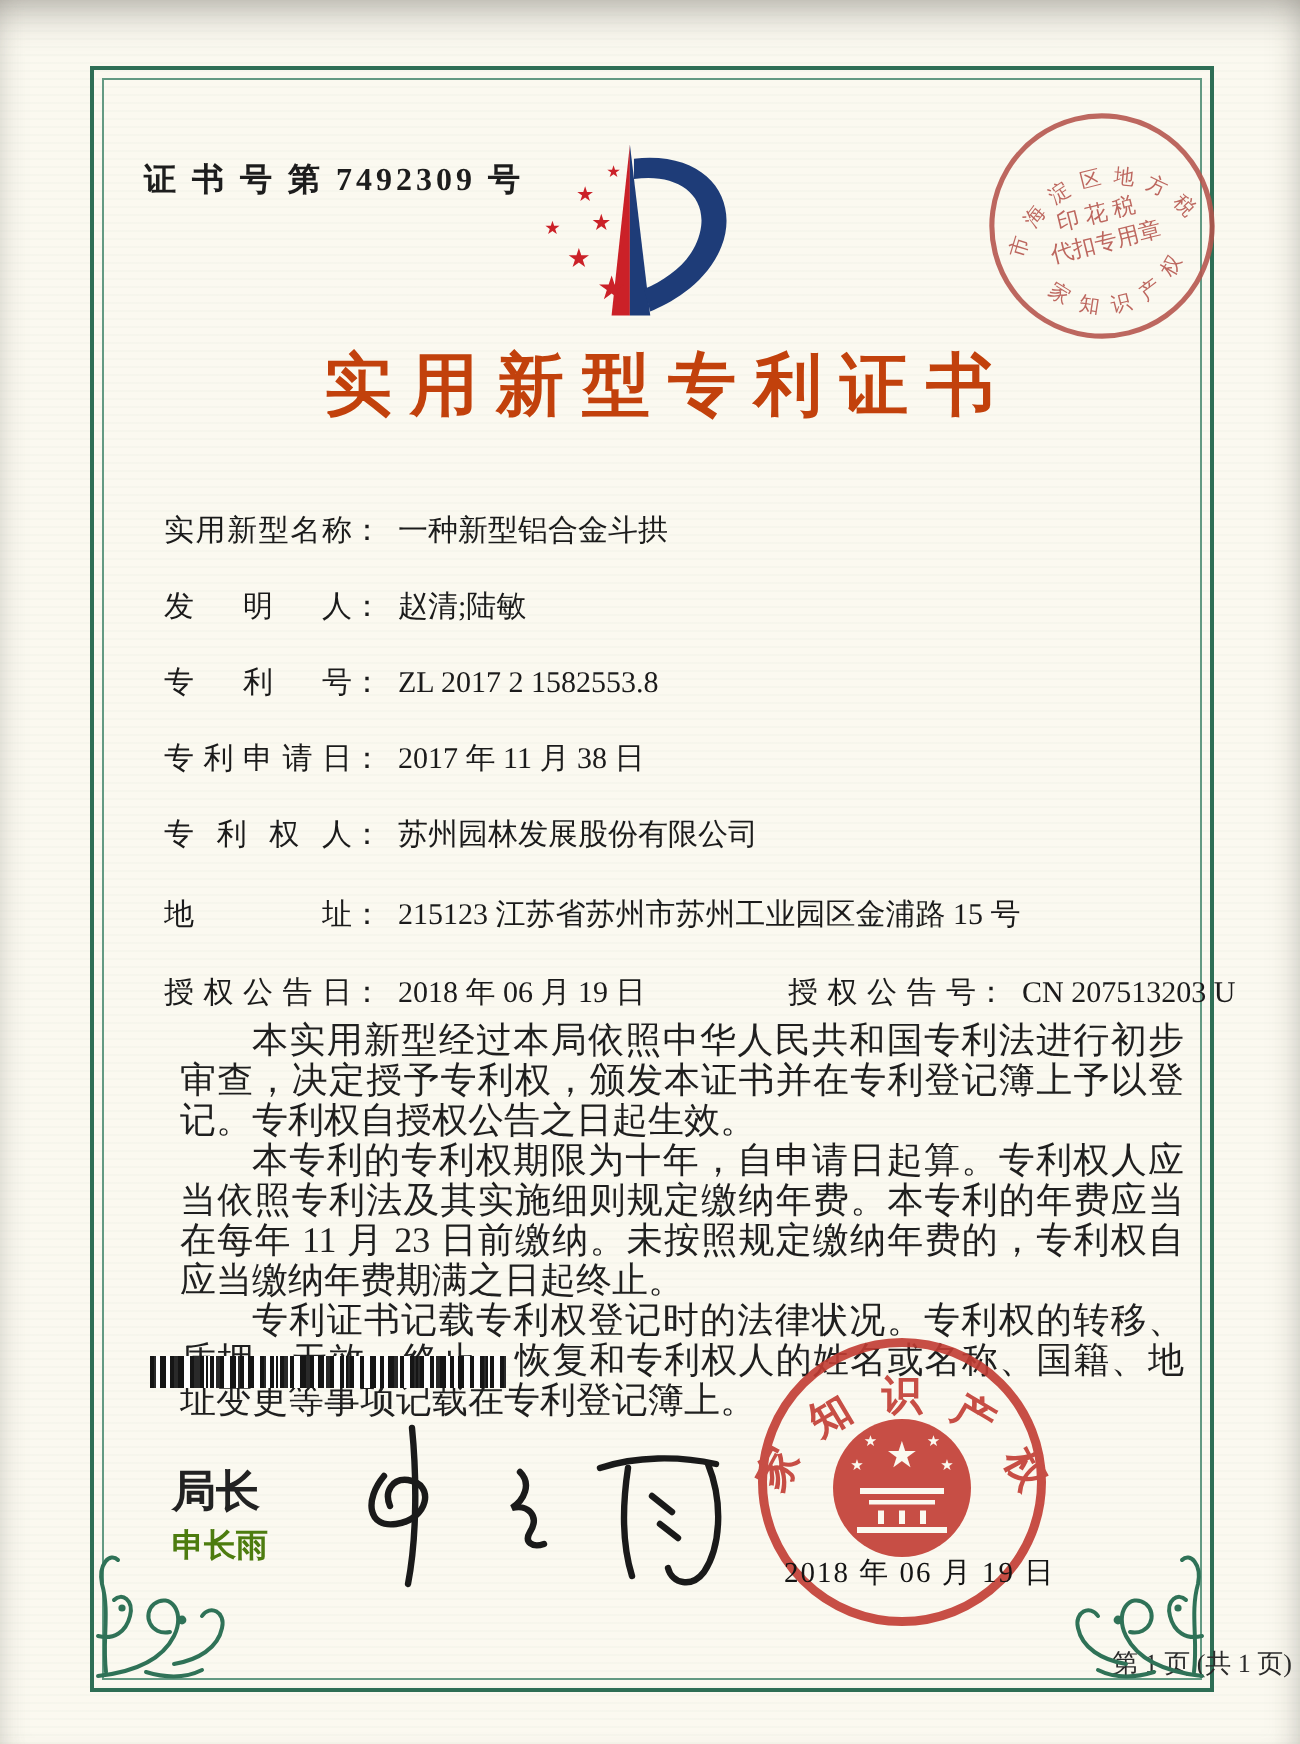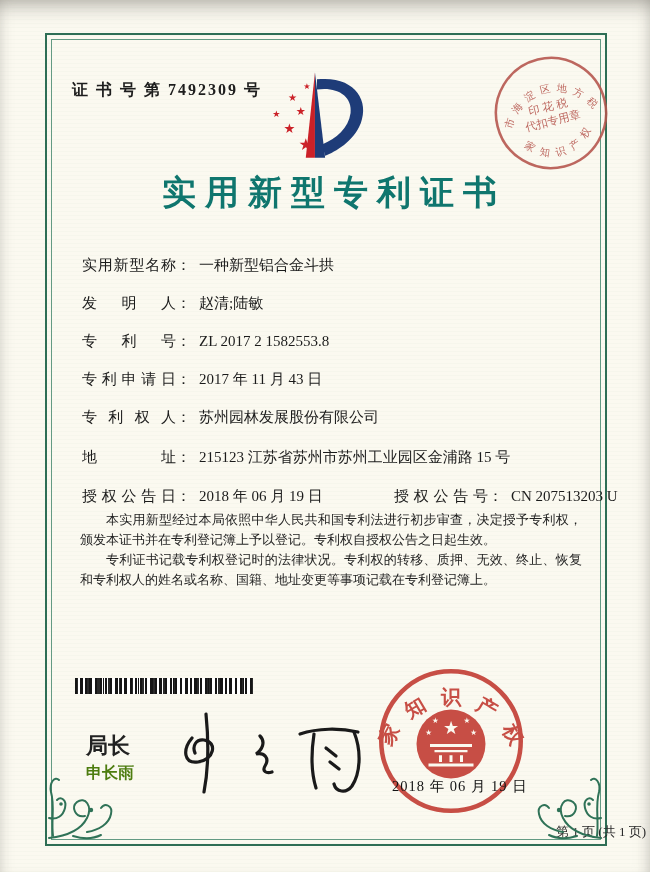--- a/index.html
+++ b/index.html
@@ -17,26 +17,26 @@
   }
   .paper::after{
     content:"";position:absolute;inset:0;pointer-events:none;
     background:repeating-linear-gradient(0deg, rgba(160,185,165,.05) 0 1px, transparent 1px 4px);
   }
   .border-outer{position:absolute;top:33px;left:45px;right:43px;bottom:26px;border:2.5px solid #2e6e55;}
   .border-inner{position:absolute;top:39px;left:51px;right:49px;bottom:32px;border:1px solid #639a83;}
   .abs{position:absolute;}
   .cert-no{left:72px;top:80px;font-size:16px;letter-spacing:2px;color:#1d1d1d;font-weight:bold;}
   .title{left:0;right:0;top:170px;text-align:center;font-size:34px;font-weight:bold;
-         letter-spacing:9px;padding-left:18px;color:#0f766e;}
+         letter-spacing:9px;padding-left:18px;color:#c2410c;}
   .field-row{left:82px;font-size:15px;color:#1b1b1b;white-space:nowrap;}
   .flabel{display:inline-block;width:94px;text-align:justify;text-align-last:justify;vertical-align:bottom;}
   .fcolon{display:inline-block;margin-right:8px;}
   .grant-right{position:absolute;left:284px;top:0;white-space:nowrap;margin-left:28px;}
-  .paras{left:80px;top:510px;width:502px;font-size:13px;line-height:20px;color:#1f1f1f;text-align:justify;}
+  .paras{left:90px;top:510px;width:502px;font-size:18px;line-height:20px;color:#1f1f1f;text-align:justify;}
   .paras p{margin:0;text-indent:2em;}
   .barcode{
     left:75px;top:678px;width:178px;height:16px;background-color:#fff;
     background-image:
       repeating-linear-gradient(90deg,#151515 0 2px,transparent 2px 5px),
       repeating-linear-gradient(90deg,#151515 0 1px,transparent 1px 7px),
       repeating-linear-gradient(90deg,#2a2a2a 0 3px,transparent 3px 11px);
   }
   .signer-title{left:86px;top:731px;font-family:"Liberation Sans","DejaVu Sans",sans-serif;
                 font-weight:600;font-size:22px;color:#222;}
@@ -93,38 +93,39 @@
 <div class="abs field-row" style="top:256px">
   <span class="flabel">实用新型名称</span><span class="fcolon">：</span><span>一种新型铝合金斗拱</span>
 </div>
 <div class="abs field-row" style="top:294px">
   <span class="flabel">发明人</span><span class="fcolon">：</span><span>赵清;陆敏</span>
 </div>
 <div class="abs field-row" style="top:332px">
   <span class="flabel">专利号</span><span class="fcolon">：</span><span>ZL 2017 2 1582553.8</span>
 </div>
 <div class="abs field-row" style="top:370px">
-  <span class="flabel">专利申请日</span><span class="fcolon">：</span><span>2017 年 11 月 43 日</span>
+  <span class="flabel">专利申请日</span><span class="fcolon">：</span><span>2017 年 11 月 38 日</span>
 </div>
 <div class="abs field-row" style="top:408px">
   <span class="flabel">专利权人</span><span class="fcolon">：</span><span>苏州园林发展股份有限公司</span>
 </div>
 <div class="abs field-row" style="top:448px">
   <span class="flabel">地址</span><span class="fcolon">：</span><span>215123 江苏省苏州市苏州工业园区金浦路 15 号</span>
 </div>
 
 <div class="abs field-row" style="top:487px">
   <span class="flabel">授权公告日</span><span class="fcolon">：</span><span>2018 年 06 月 19 日</span>
   <span class="grant-right">
     <span class="flabel">授权公告号</span><span class="fcolon">：</span><span>CN 207513203 U</span>
   </span>
 </div>
 
 <div class="abs paras">
   <p>本实用新型经过本局依照中华人民共和国专利法进行初步审查，决定授予专利权，颁发本证书并在专利登记簿上予以登记。专利权自授权公告之日起生效。</p>
+  <p>本专利的专利权期限为十年，自申请日起算。专利权人应当依照专利法及其实施细则规定缴纳年费。本专利的年费应当在每年 11 月 23 日前缴纳。未按照规定缴纳年费的，专利权自应当缴纳年费期满之日起终止。</p>
   <p>专利证书记载专利权登记时的法律状况。专利权的转移、质押、无效、终止、恢复和专利权人的姓名或名称、国籍、地址变更等事项记载在专利登记簿上。</p>
 </div>
 
 <div class="abs barcode"></div>
 
 <div class="abs signer-title">局长</div>
 <div class="abs signer-name">申长雨</div>
 
 <svg class="abs signature-svg" width="210" height="100" viewBox="0 0 210 100">
   <g fill="none" stroke="#1a1a1a" stroke-width="3.2" stroke-linecap="round">

